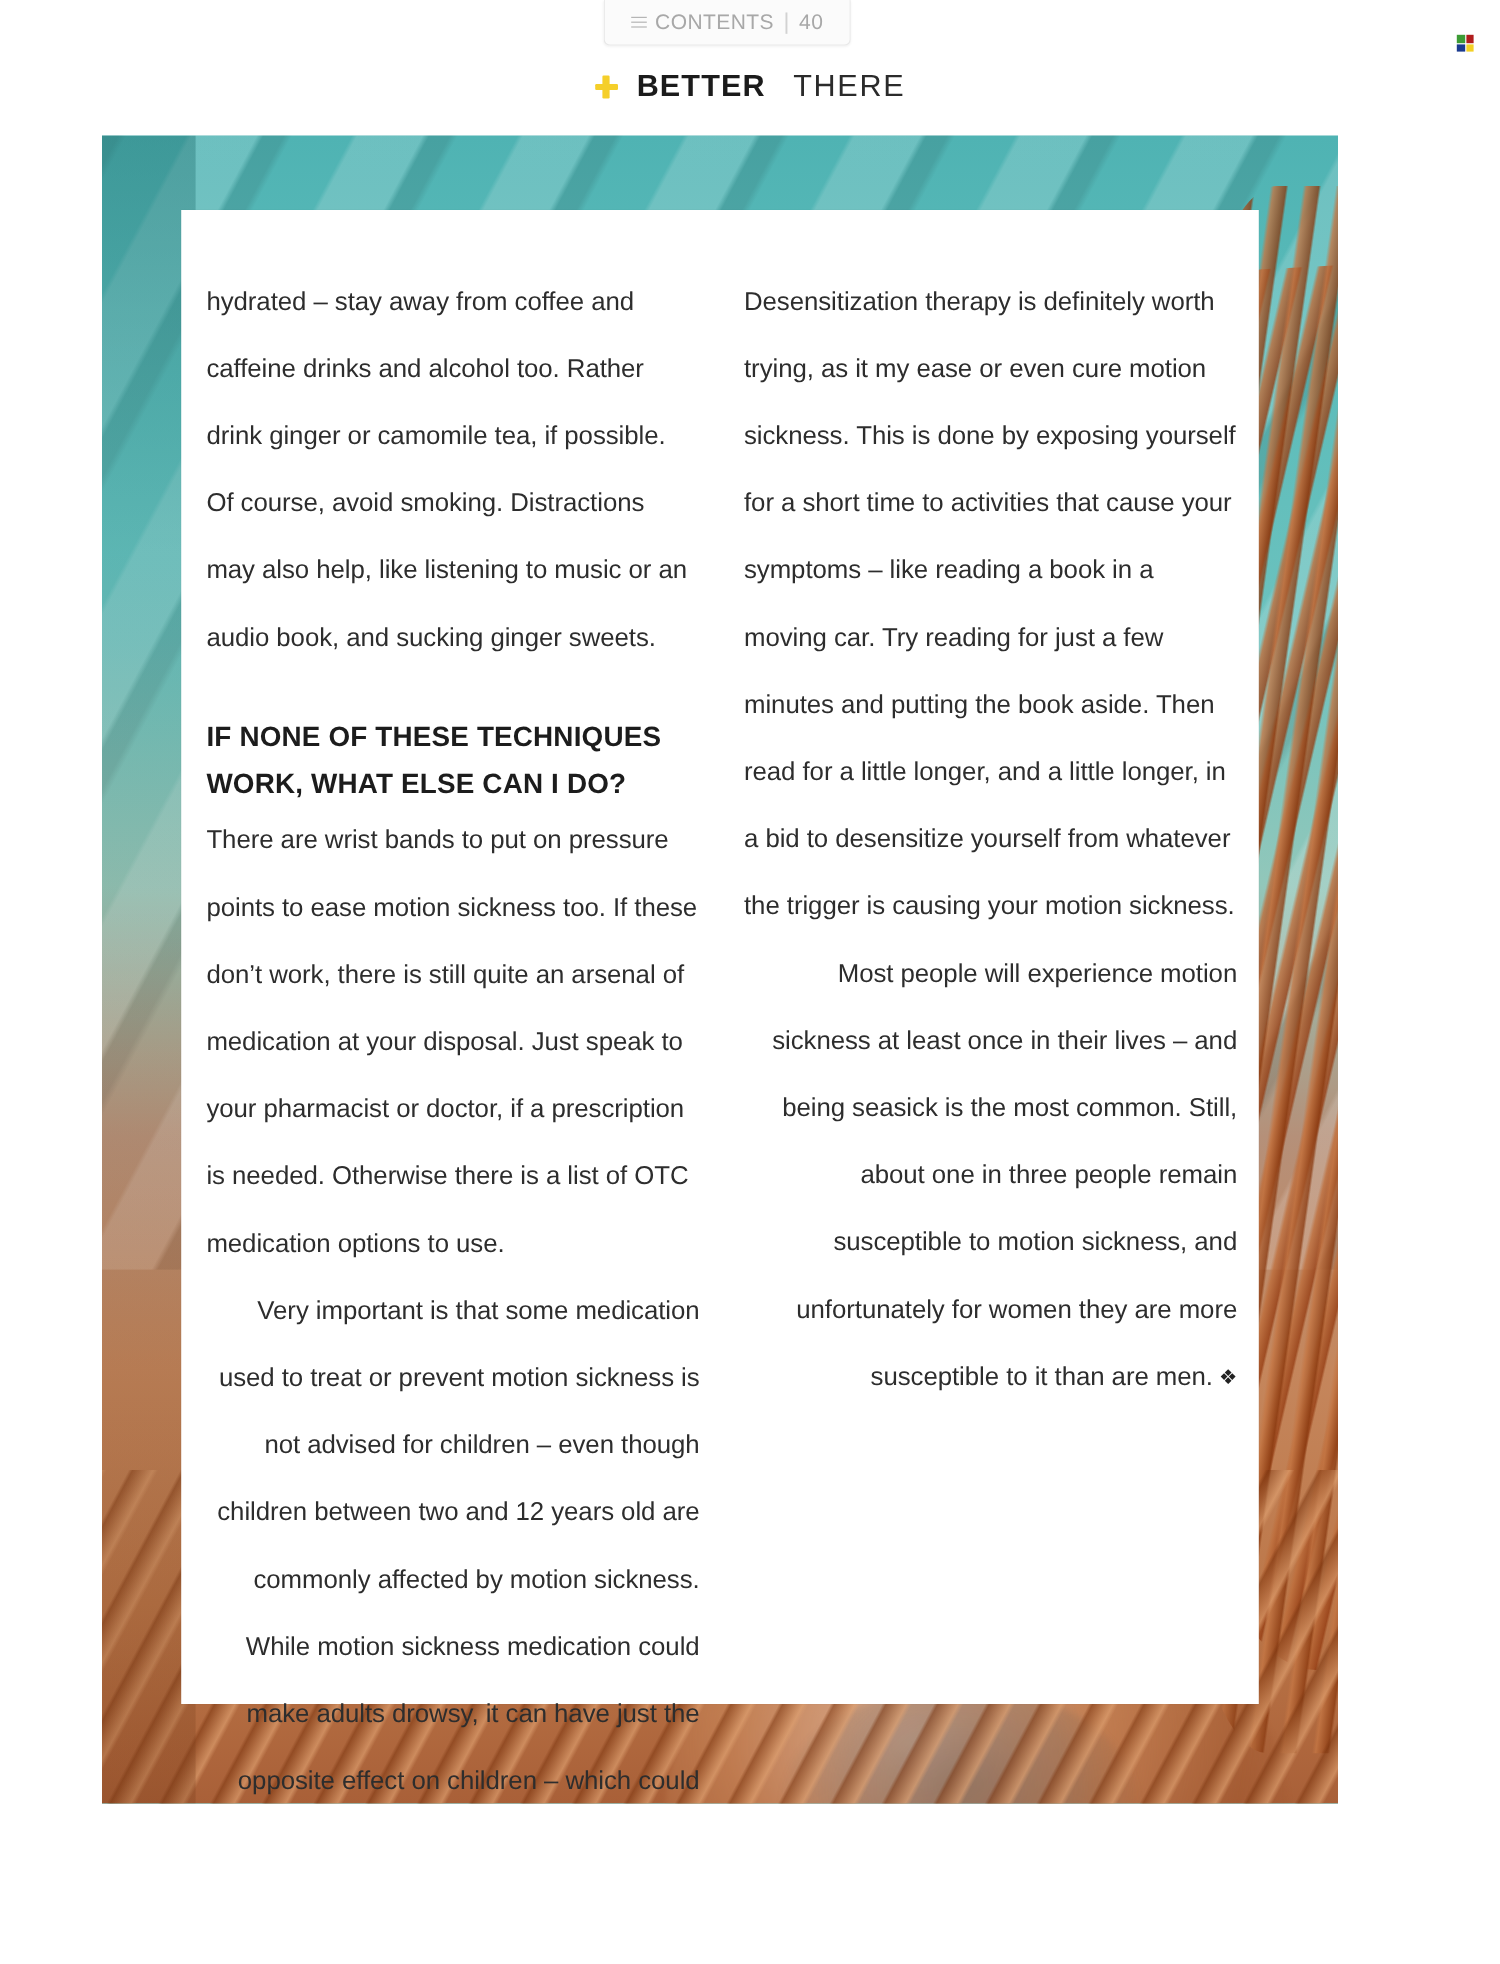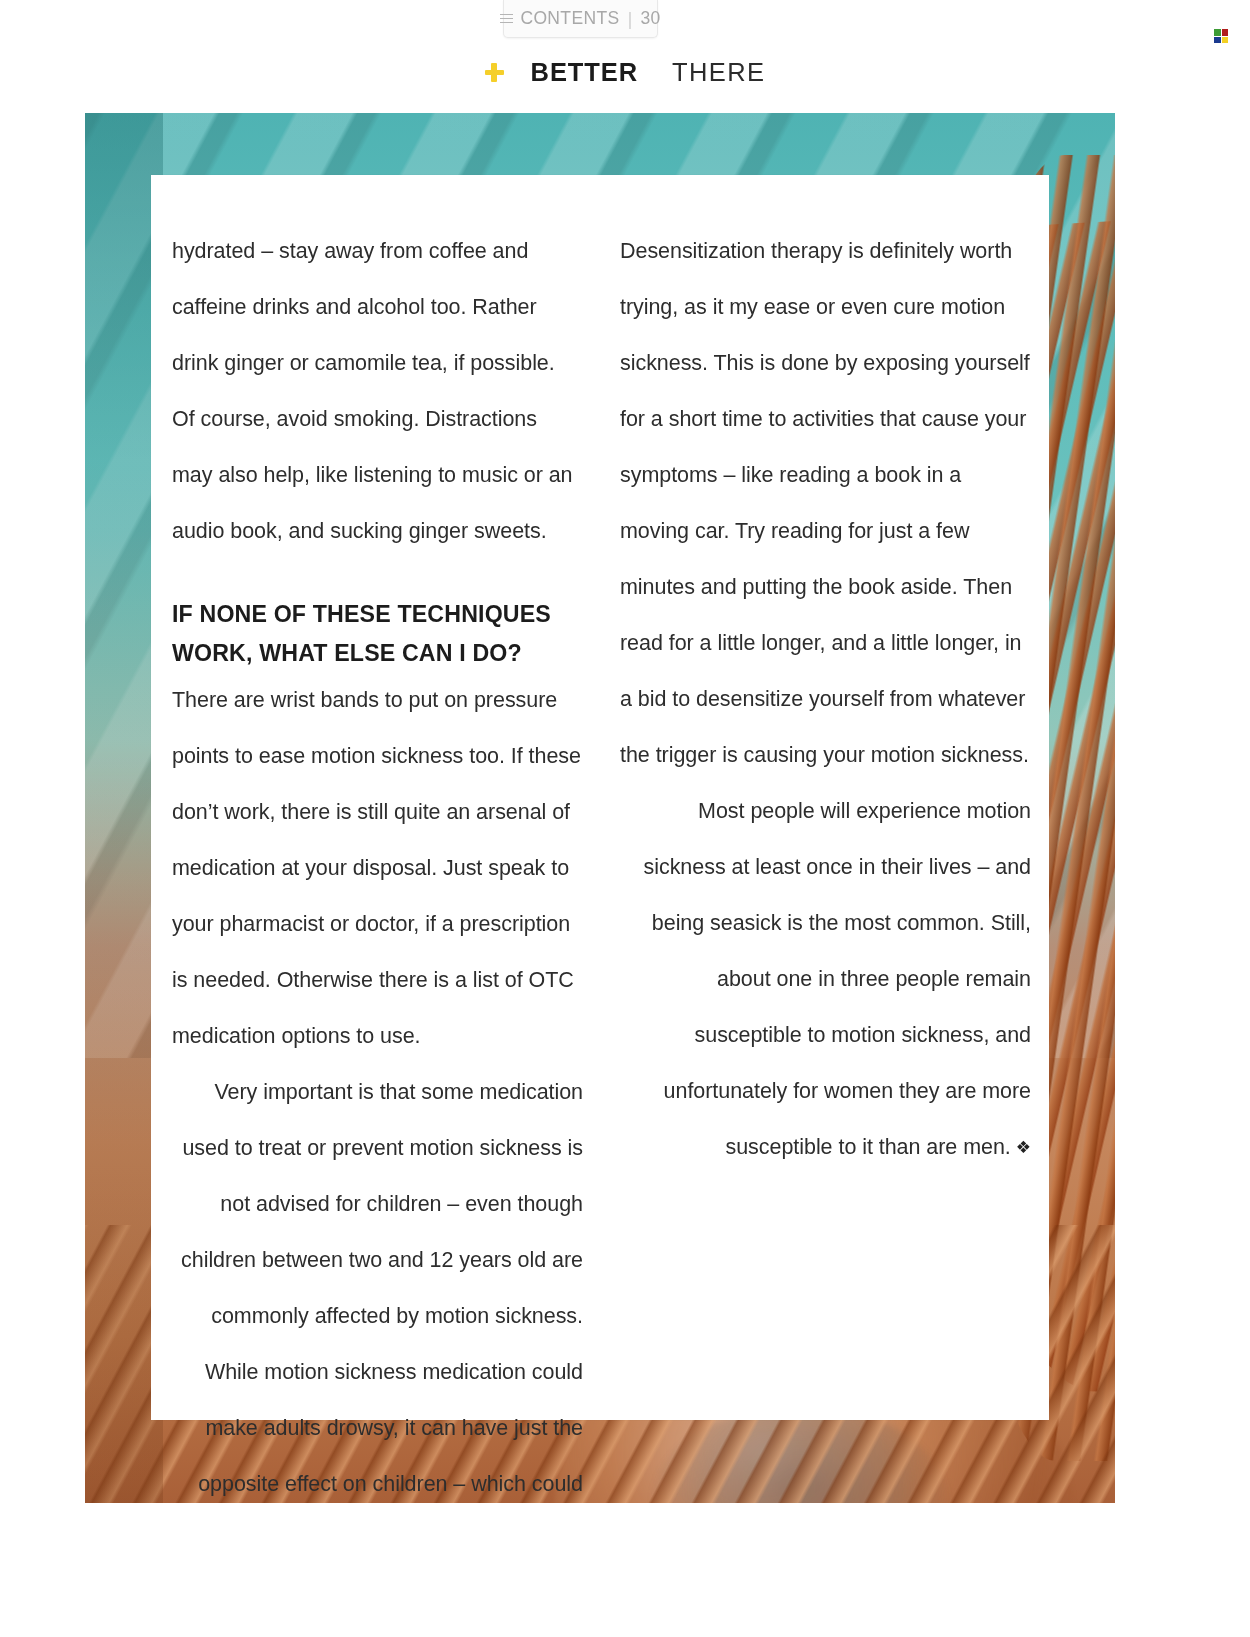--- a/index.html
+++ b/index.html
@@ -20,21 +20,21 @@
     position: absolute;
     top: 0; left: 0;
     width: 1250px;
     height: 105px;
   }
 
   .contents-pill {
     position: absolute;
     left: 503px;
     top: 0px;
-    width: 155px;
+    width: 206px;
     height: 38px;
     background: #fbfbfb;
     border: 1px solid #e8e8e8;
     border-top: none;
     border-radius: 0 0 5px 5px;
     box-shadow: 0 1px 2px rgba(0,0,0,.05);
     display: flex;
     align-items: center;
     justify-content: center;
     gap: 7px;
@@ -93,21 +93,21 @@
 
   
   .masthead {
     position: absolute;
     top: 58px;
     left: 0;
     width: 1250px;
     display: flex;
     align-items: center;
     justify-content: center;
-    gap: 27px;
+    gap: 16px;
   }
   .plus-icon {
     position: relative;
     width: 19px;
     height: 19px;
     flex: 0 0 auto;
   }
   .plus-icon::before,
   .plus-icon::after {
     content: "";
@@ -326,21 +326,21 @@
 <div class="topbar">
 
   <div class="contents-pill">
     <span class="hamburger-icon">
       <i></i>
         <i></i>
         <i></i>
     </span>
     <span class="contents-label">CONTENTS</span>
     <span class="contents-sep">|</span>
-    <span class="contents-page">30</span>
+    <span class="contents-page">40</span>
   </div>
 
   <div class="win-icon">
     <span style="background:#3d9b35"></span>
     <span style="background:#b01c1c"></span>
     <span style="background:#1a3a8f"></span>
     <span style="background:#f3d024"></span>
   </div>
 </div>
 

